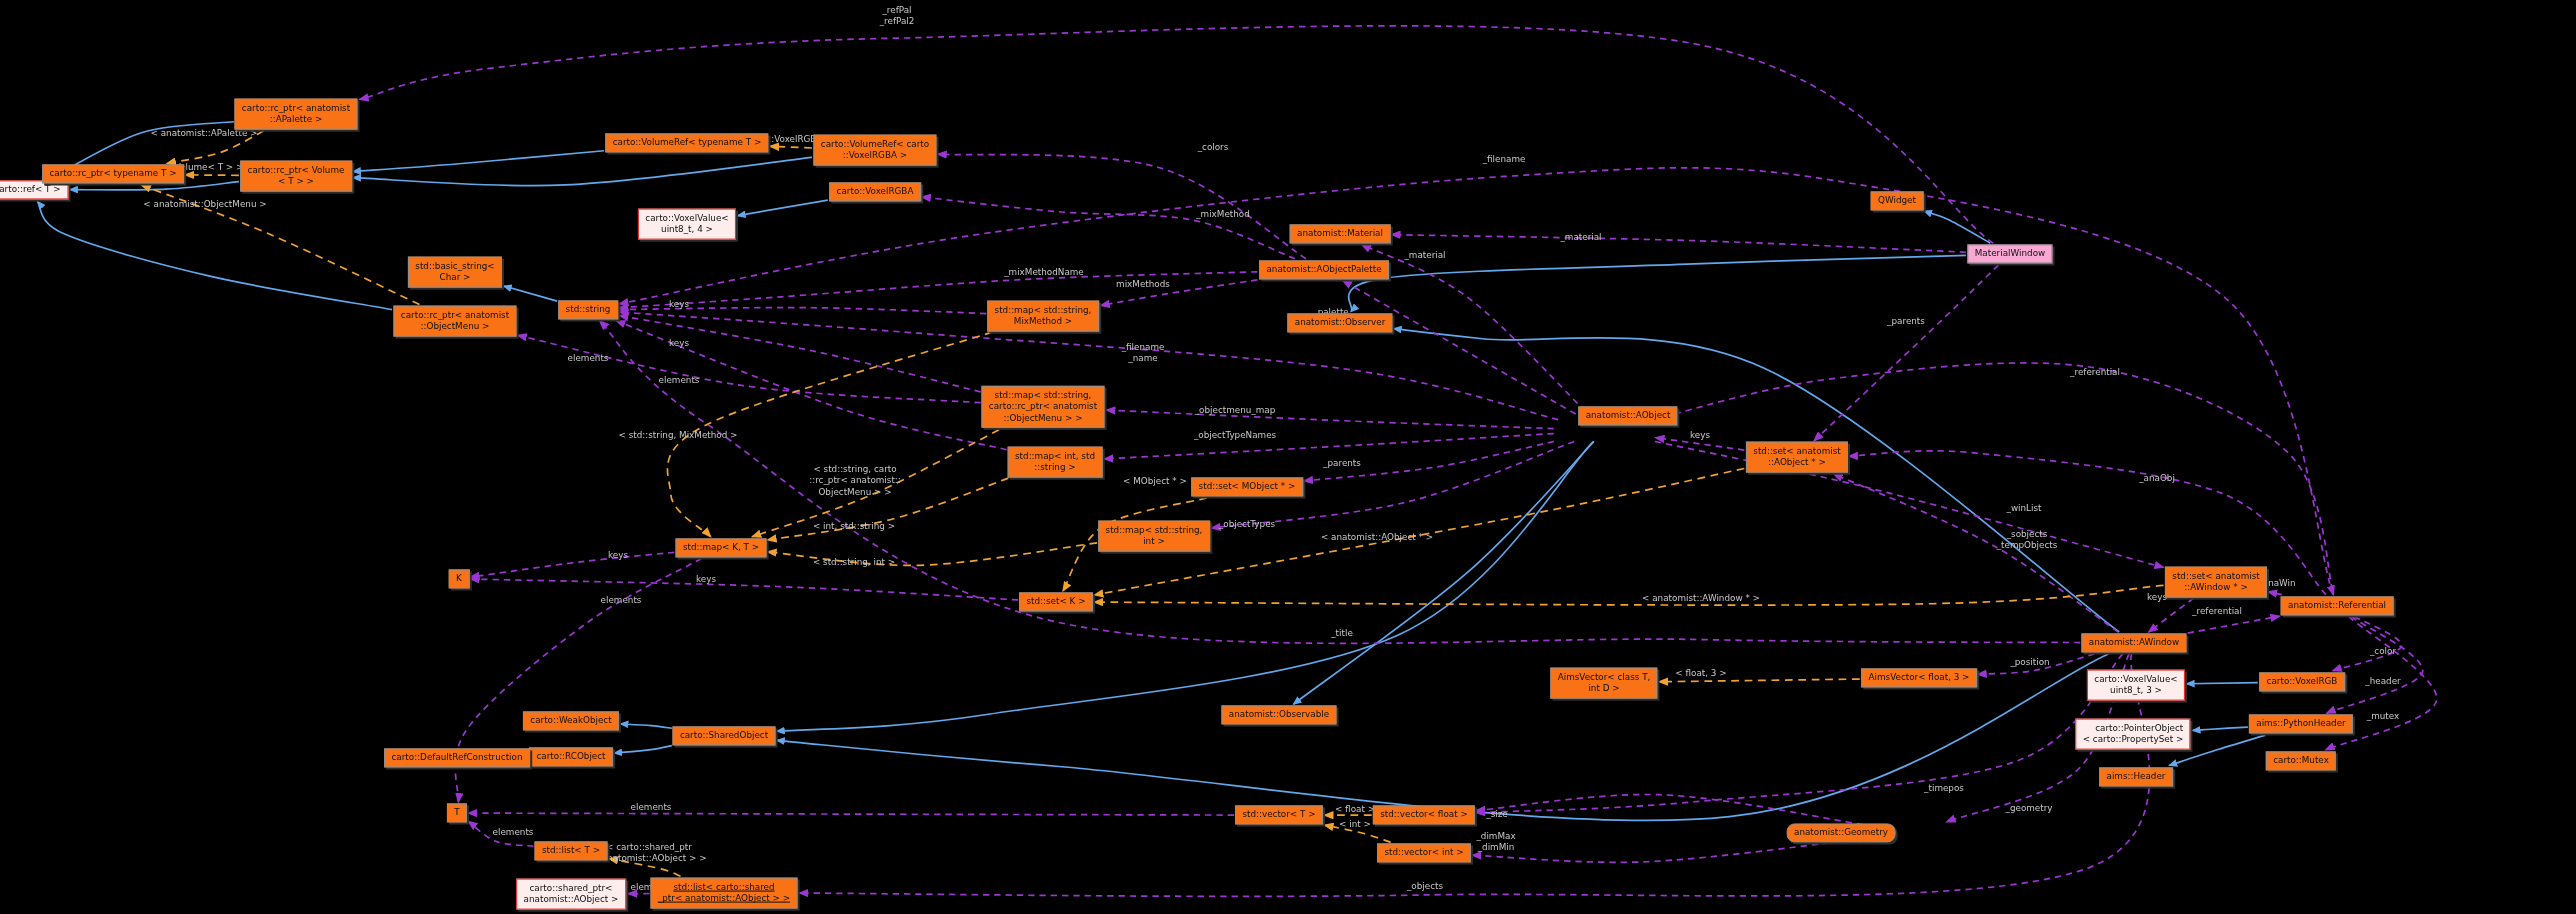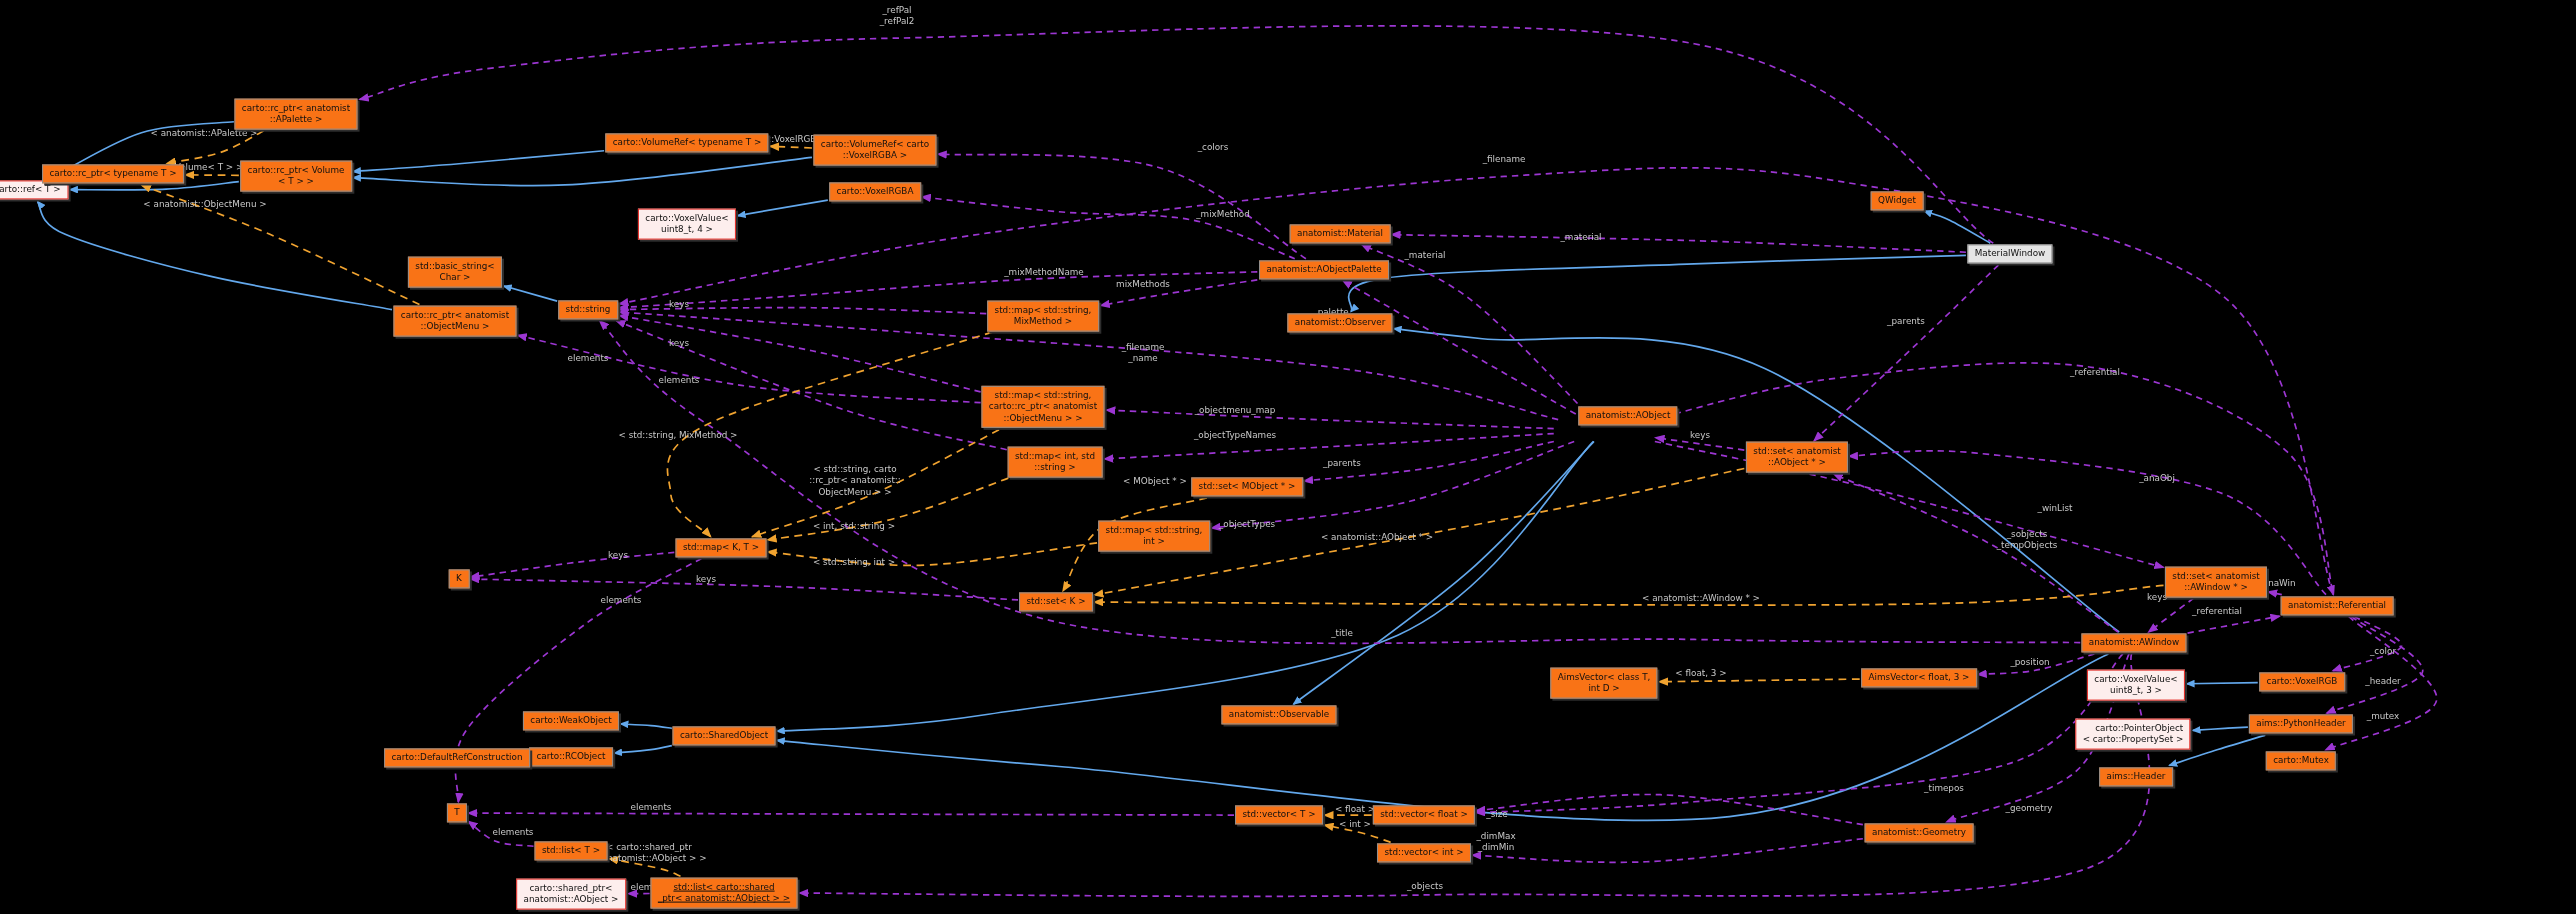--- a/index.html
+++ b/index.html
@@ -3,21 +3,21 @@
 <meta charset="utf-8">
 <style>
   html,body{margin:0;padding:0;background:#000;}
   #canvas{position:relative;width:2576px;height:914px;background:#000;overflow:hidden;
           font-family:"DejaVu Sans","Liberation Sans",sans-serif;}
   #edge-layer{position:absolute;left:0;top:0;width:2576px;height:914px;}
   .node{position:absolute;transform:translate(-50%,-50%);background:#f97316;border:0.7px solid #909090;
         color:#101010;font-size:8.8px;line-height:1.32;padding:2.8px 6.4px;white-space:pre;text-align:center;
         box-shadow:2.1px 2.1px 0 #2e2e2e;z-index:3;}
   .node.red{background:#fdeeed;border:1.4px solid #e3231d;}
-  .node.gray{background:#e5e5e5;border:0.7px solid #8b8b8b;}
+  .node.gray{background:#f9a8d4;border:0.7px solid #8b8b8b;}
   .edge-label{position:absolute;transform:translate(-50%,-50%);color:#c9c9c9;font-size:8.8px;
               line-height:1.3;white-space:pre;text-align:center;z-index:2;}
 </style>
 </head>
 <body>
 
 <div id="canvas">
   <svg id="edge-layer" xmlns="http://www.w3.org/2000/svg" viewBox="0 0 3649 1295" width="2576" height="914">
     <defs>
       <marker id="mi" markerWidth="13" markerHeight="11" refX="11" refY="5.5" orient="auto" markerUnits="userSpaceOnUse">
@@ -171,21 +171,21 @@
     <div class="node" style="left: 457px; top: 758px;">carto::DefaultRefConstruction</div>
     <div class="node" style="left: 457px; top: 813px;">T</div>
     <div class="node" style="left: 571px; top: 851px;">std::list&lt; T &gt;</div>
     <div class="node red" style="left: 571px; top: 894px;">carto::shared_ptr&lt;
 anatomist::AObject &gt;</div>
     <div class="node" style="left: 724px; top: 893px; text-decoration: underline;">std::list&lt; carto::shared
 _ptr&lt; anatomist::AObject &gt; &gt;</div>
     <div class="node" style="left: 1279px; top: 815px;">std::vector&lt; T &gt;</div>
     <div class="node" style="left: 1424px; top: 815px;">std::vector&lt; float &gt;</div>
     <div class="node" style="left: 1424px; top: 853px;">std::vector&lt; int &gt;</div>
-    <div class="node" style="left: 1919px; top: 833px;">anatomist::Geometry</div>
+    <div class="node" style="left: 1841px; top: 833px; border-radius: 8px;">anatomist::Geometry</div>
     <div class="edge-label" style="left: 897px; top: 15.5px;">_refPal
 _refPal2</div>
     <div class="edge-label" style="left: 1213px; top: 148px;">_colors</div>
     <div class="edge-label" style="left: 1504px; top: 160px;">_filename</div>
     <div class="edge-label" style="left: 1581px; top: 238px;">_material</div>
     <div class="edge-label" style="left: 1425px; top: 256px;">_material</div>
     <div class="edge-label" style="left: 1223px; top: 215px;">_mixMethod</div>
     <div class="edge-label" style="left: 1044px; top: 273px;">_mixMethodName</div>
     <div class="edge-label" style="left: 1143px; top: 285px;">mixMethods</div>
     <div class="edge-label" style="left: 679px; top: 305px;">keys</div>
@@ -193,21 +193,21 @@
     <div class="edge-label" style="left: 588px; top: 359px;">elements</div>
     <div class="edge-label" style="left: 679px; top: 381px;">elements</div>
     <div class="edge-label" style="left: 1331px; top: 313px;">_palette</div>
     <div class="edge-label" style="left: 1143px; top: 353px;">_filename
 _name</div>
     <div class="edge-label" style="left: 1235px; top: 411px;">_objectmenu_map</div>
     <div class="edge-label" style="left: 1235px; top: 436px;">_objectTypeNames</div>
     <div class="edge-label" style="left: 1342px; top: 464px;">_parents</div>
     <div class="edge-label" style="left: 1247px; top: 525px;">_objectTypes</div>
     <div class="edge-label" style="left: 1700px; top: 436px;">keys</div>
-    <div class="edge-label" style="left: 2024px; top: 509px; margin-left: 31px;">_winList</div>
+    <div class="edge-label" style="left: 2024px; top: 509px;">_winList</div>
     <div class="edge-label" style="left: 2027px; top: 540px;">_sobjects
 _tempObjects</div>
     <div class="edge-label" style="left: 2157px; top: 479px;">_anaObj</div>
     <div class="edge-label" style="left: 2095px; top: 373px;">_referential</div>
     <div class="edge-label" style="left: 1906px; top: 322px;">_parents</div>
     <div class="edge-label" style="left: 2157px; top: 598px;">keys</div>
     <div class="edge-label" style="left: 2277px; top: 584px;">_anaWin</div>
     <div class="edge-label" style="left: 2217px; top: 612px;">_referential</div>
     <div class="edge-label" style="left: 1342px; top: 634px;">_title</div>
     <div class="edge-label" style="left: 2030px; top: 663px;">_position</div>

